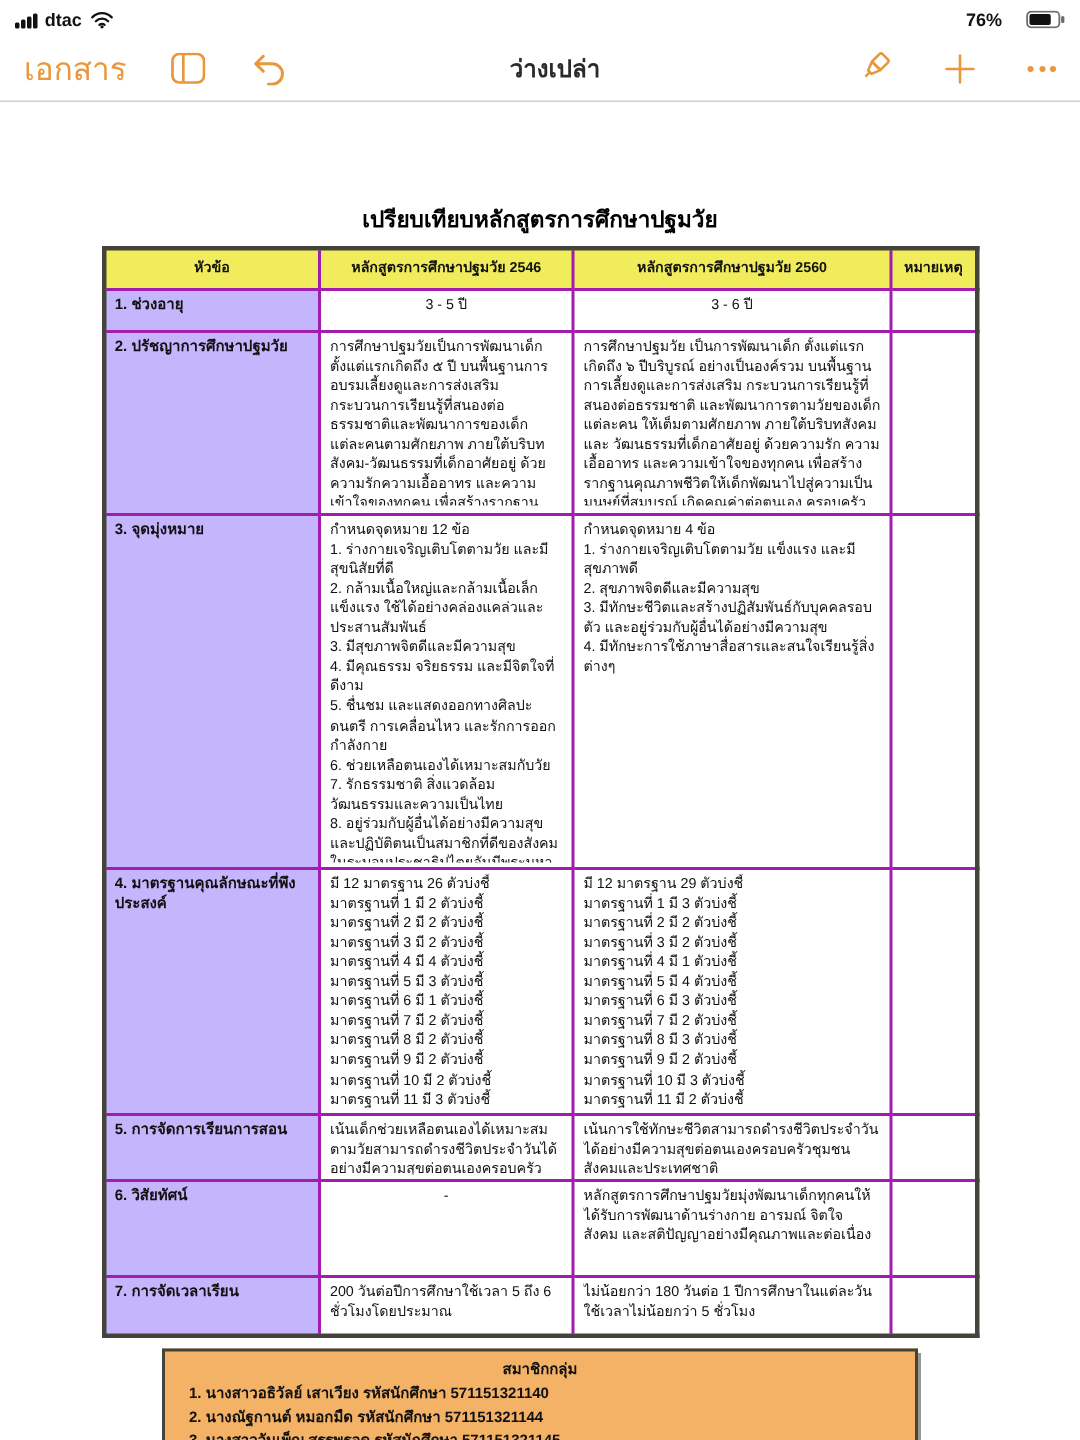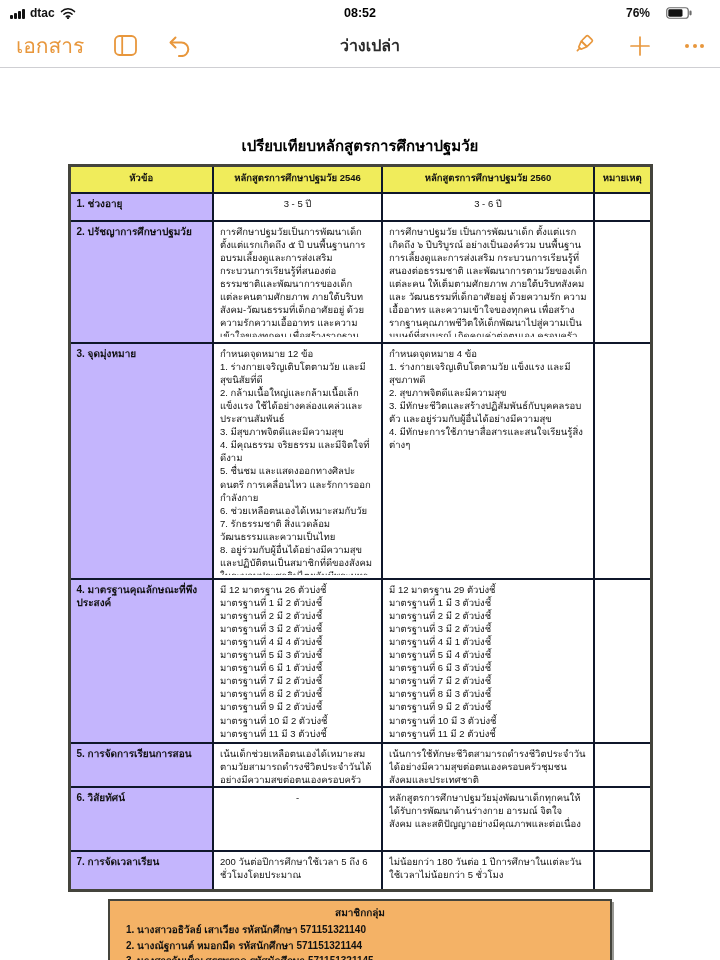--- a/index.html
+++ b/index.html
@@ -2,41 +2,41 @@
 <html lang="th"><head>
 <meta charset="utf-8">
 <style>
   html,body{margin:0;padding:0;}
   body{
     width:720px;height:960px;overflow:hidden;background:#ffffff;
     font-family:"Liberation Sans","DejaVu Sans",sans-serif;color:#111;
     position:relative;
   }
   
-  .status-bar{height:24px;display:flex;align-items:center;padding:2px 28px 0 10px;box-sizing:border-box;position:relative;}
+  .status-bar{height:24px;display:flex;align-items:center;padding:2px 10px 0 10px;box-sizing:border-box;position:relative;}
   .sb-left{display:flex;align-items:center;gap:5px;font-size:12px;font-weight:bold;color:#111;}
   .sig{display:flex;align-items:flex-end;gap:1.5px;height:11px;}
   .sig span{display:inline-block;width:2.6px;background:#111;border-radius:1px;}
   .sig .b1{height:4px}.sig .b2{height:6px}.sig .b3{height:8px}.sig .b4{height:10px}
   .sb-time{position:absolute;left:0;right:0;text-align:center;font-size:12.5px;font-weight:bold;color:#000;}
   .sb-right{margin-left:auto;display:flex;align-items:center;gap:16px;font-size:12px;font-weight:bold;color:#111;z-index:2;}
   
   .toolbar{height:44px;display:flex;align-items:center;padding:0 16px;box-sizing:border-box;border-bottom:1px solid #cfcfd3;position:relative;background:#fff;}
   .tb-left{display:flex;align-items:center;gap:30px;z-index:2;}
   .tb-right{margin-left:auto;display:flex;align-items:center;gap:34px;z-index:2;}
   .tb-docs{font-size:21px;color:#E8973C;cursor:default;}
   .tb-title{position:absolute;left:0;right:0;text-align:center;font-size:16px;font-weight:bold;color:#2b2b2b;padding-left:20px;}
   .icon-btn{display:flex;align-items:center;justify-content:center;}
   .dots{display:flex;gap:3.5px;}
   .dots i{width:4px;height:4px;border-radius:50%;background:#E8973C;display:block;}
   
   .doc{padding-top:66px;}
   .doc-title{text-align:center;font-size:15px;font-weight:bold;color:#000;margin:0 0 6px 0;}
   table.cmp{width:584px;margin:0 auto;border-collapse:collapse;table-layout:fixed;border:3px solid #44443c;}
-  table.cmp th,table.cmp td{border:2px solid #0f172a;vertical-align:top;box-sizing:border-box;padding:3px 6px;}
+  table.cmp th,table.cmp td{border:2px solid #a21caf;vertical-align:top;box-sizing:border-box;padding:3px 6px;}
   col.c-topic{width:144px}col.c-2546{width:169px}col.c-2560{width:212px}col.c-note{width:57px}
   th.hd{background:#F0EC5B;font-size:9.5px;font-weight:bold;text-align:center;vertical-align:middle;padding:6px 3px;}
   td.topic{background:#c4b5fd;font-size:10px;font-weight:bold;padding:4px 5px;line-height:1.3;}
   td.val{font-size:9.5px;line-height:1.38;color:#111;}
   td.center{text-align:center;vertical-align:middle;}
   .pre{white-space:pre-line;}
   .clip{overflow:hidden;}
   tr.r-head{height:27px}tr.r1{height:28px}tr.r2{height:122px}tr.r3{height:236px}
   tr.r4{height:164px}tr.r5{height:44px}tr.r6{height:64px}tr.r7{height:40px}
   .h112{max-height:112px}.h228{max-height:228px}.h156{max-height:156px}
@@ -59,21 +59,20 @@
         <span class="b4"></span>
       </span>
     <span>dtac</span>
     <svg width="16" height="12" viewBox="0 0 16 12">
       <path d="M1.5 4.6 a9 9 0 0 1 13 0" fill="none" stroke="#111" stroke-width="1.5" stroke-linecap="round"></path>
       <path d="M3.9 7.2 a5.6 5.6 0 0 1 8.2 0" fill="none" stroke="#111" stroke-width="1.5" stroke-linecap="round"></path>
       <path d="M6.3 9.6 a2.4 2.4 0 0 1 3.4 0" fill="none" stroke="#111" stroke-width="1.5" stroke-linecap="round"></path>
       <circle cx="8" cy="11" r="1.1" fill="#111"></circle>
     </svg>
   </div>
-  <div class="sb-time">08:52</div>
   <div class="sb-right">
     <span>76%</span>
     <svg width="26" height="12" viewBox="0 0 26 12">
       <rect x="0.75" y="0.75" width="21.5" height="10.5" rx="2.8" fill="none" stroke="#6b6b6b" stroke-width="1.2"></rect>
       <rect x="2.3" y="2.3" width="14.2" height="7.4" rx="1.4" fill="#111"></rect>
       <rect x="23.4" y="3.6" width="2.2" height="4.8" rx="1.1" fill="#6b6b6b"></rect>
     </svg>
   </div>
 </div>
 

